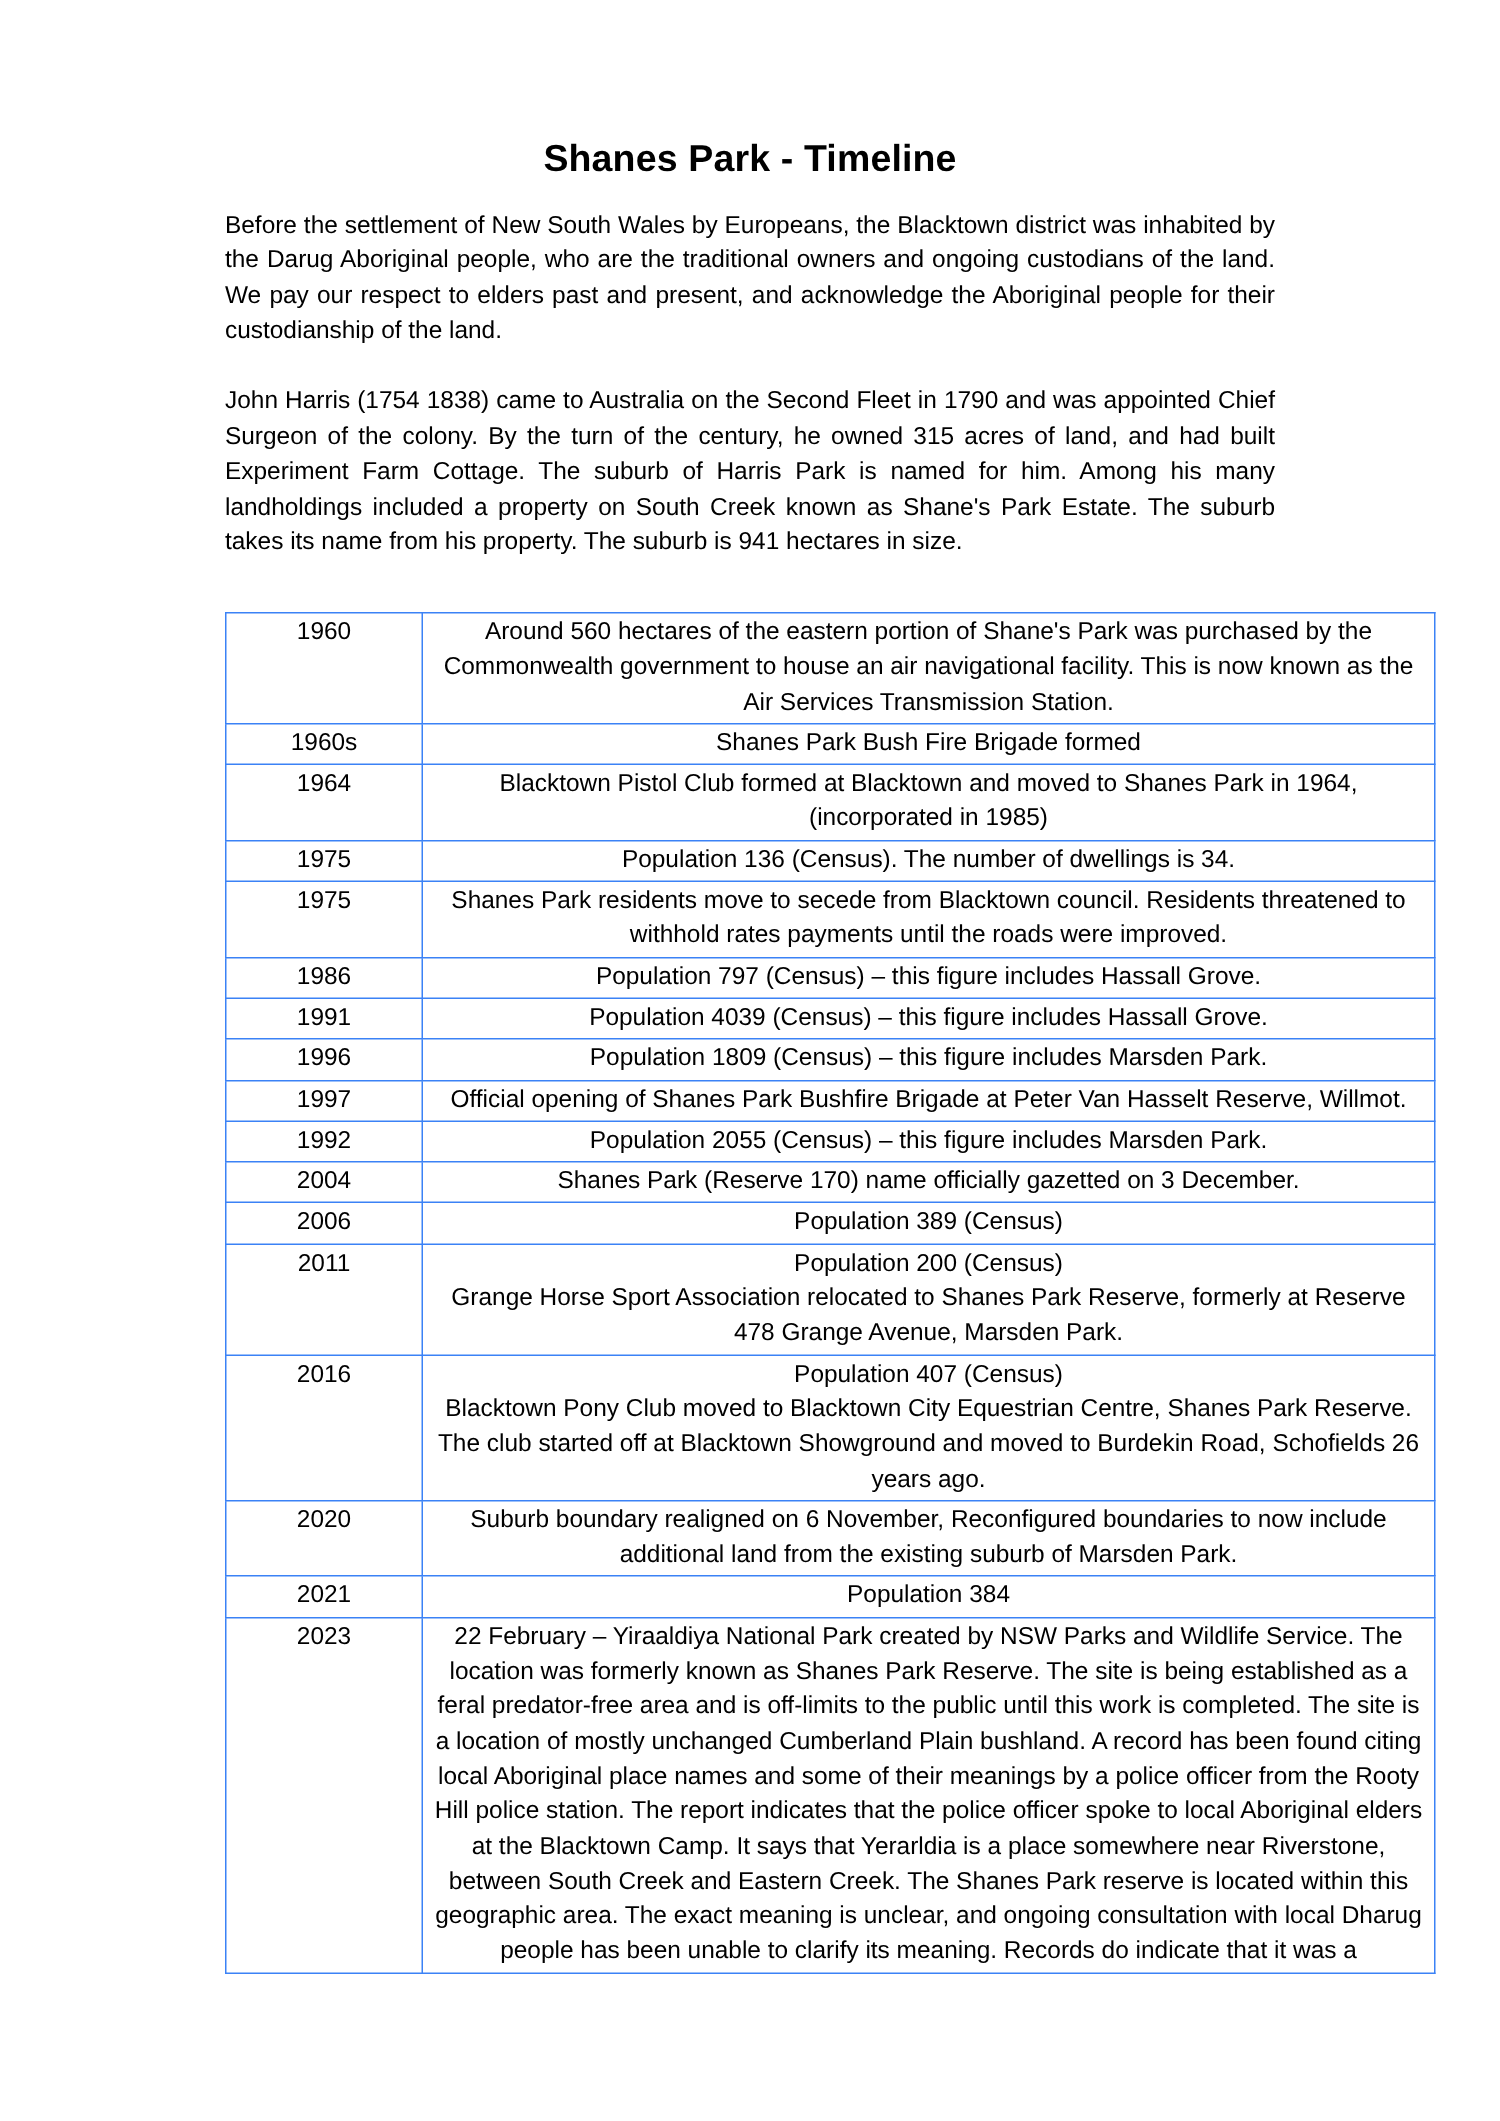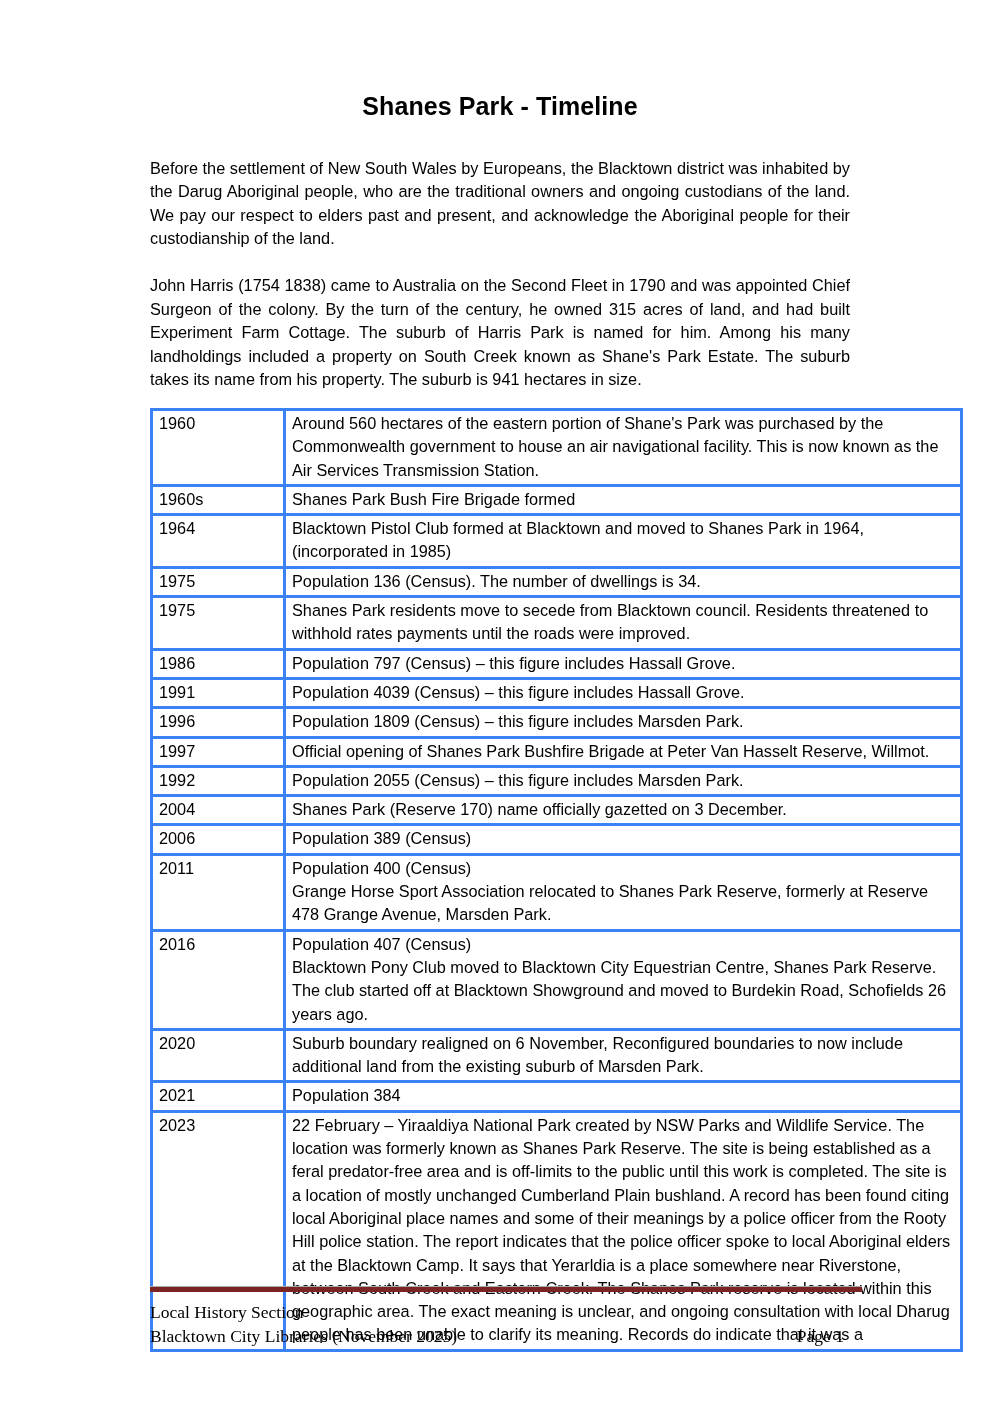--- a/index.html
+++ b/index.html
@@ -40,41 +40,42 @@
     line-height: 1.15;
   }
 
   
   .intro {
     margin: 0;
     font-size: 16.3px;
     line-height: 23.5px;
     text-align: justify;
   }
-  .intro.first { margin-top: 36px; }
+  .intro.first { margin-top: 18px; }
   .intro.second { margin-top: 23.5px; }
 
   
   .timeline-wrap {
     position: absolute;
     left: 150px;
     top: 408px;
     width: 780px;
   }
   table.timeline {
     border-collapse: collapse;
     width: 780px;
     table-layout: fixed;
     font-size: 16.3px;
   }
   table.timeline td {
-    border: 3px solid #3b82f6;
+    border: 1px solid #3b82f6;
     vertical-align: top;
     padding: 1px 6px 2px 6px;
     line-height: 23.3px;
+    text-align: center;
   }
   table.timeline td.year {
     width: 118px;
     white-space: nowrap;
   }
   table.timeline td.event {
     width: 662px;
   }
   table.timeline td.event .ln {
     display: block;
@@ -167,21 +168,21 @@
             <td class="year">2004</td>
             <td class="event">Shanes Park (Reserve 170) name officially gazetted on 3 December.</td>
           </tr>
           <tr>
             <td class="year">2006</td>
             <td class="event">Population 389 (Census)</td>
           </tr>
           <tr>
             <td class="year">2011</td>
             <td class="event">
-              <span class="ln">Population 400 (Census)</span>
+              <span class="ln">Population 200 (Census)</span>
               <span class="ln">Grange Horse Sport Association relocated to Shanes Park Reserve, formerly at Reserve 478 Grange Avenue, Marsden Park.</span>
             </td>
           </tr>
           <tr>
             <td class="year">2016</td>
             <td class="event">
               <span class="ln">Population 407 (Census)</span>
               <span class="ln">Blacktown Pony Club moved to Blacktown City Equestrian Centre, Shanes Park Reserve. The club started off at Blacktown Showground and moved to Burdekin Road, Schofields 26 years ago.</span>
             </td>
           </tr>
@@ -194,22 +195,14 @@
             <td class="event">Population 384</td>
           </tr>
           <tr>
             <td class="year">2023</td>
             <td class="event">22 February – Yiraaldiya National Park created by NSW Parks and Wildlife Service. The location was formerly known as Shanes Park Reserve. The site is being established as a feral predator-free area and is off-limits to the public until this work is completed. The site is a location of mostly unchanged Cumberland Plain bushland. A record has been found citing local Aboriginal place names and some of their meanings by a police officer from the Rooty Hill police station. The report indicates that the police officer spoke to local Aboriginal elders at the Blacktown Camp. It says that Yerarldia is a place somewhere near Riverstone, between South Creek and Eastern Creek. The Shanes Park reserve is located within this geographic area. The exact meaning is unclear, and ongoing consultation with local Dharug people has been unable to clarify its meaning. Records do indicate that it was a</td>
           </tr>
         </tbody>
     </table>
   </div>
 
-  <div class="footer">
-    <div class="footer-rule" style="background: rgb(123, 36, 36);"></div>
-    <div class="footer-body">
-      <span class="footer-line">Local History Section</span>
-      <span class="footer-line">Blacktown City Libraries (November 2025)</span>
-      <span class="footer-page">Page 1</span>
-    </div>
-  </div>
 
 </div>
 
 </body></html>

